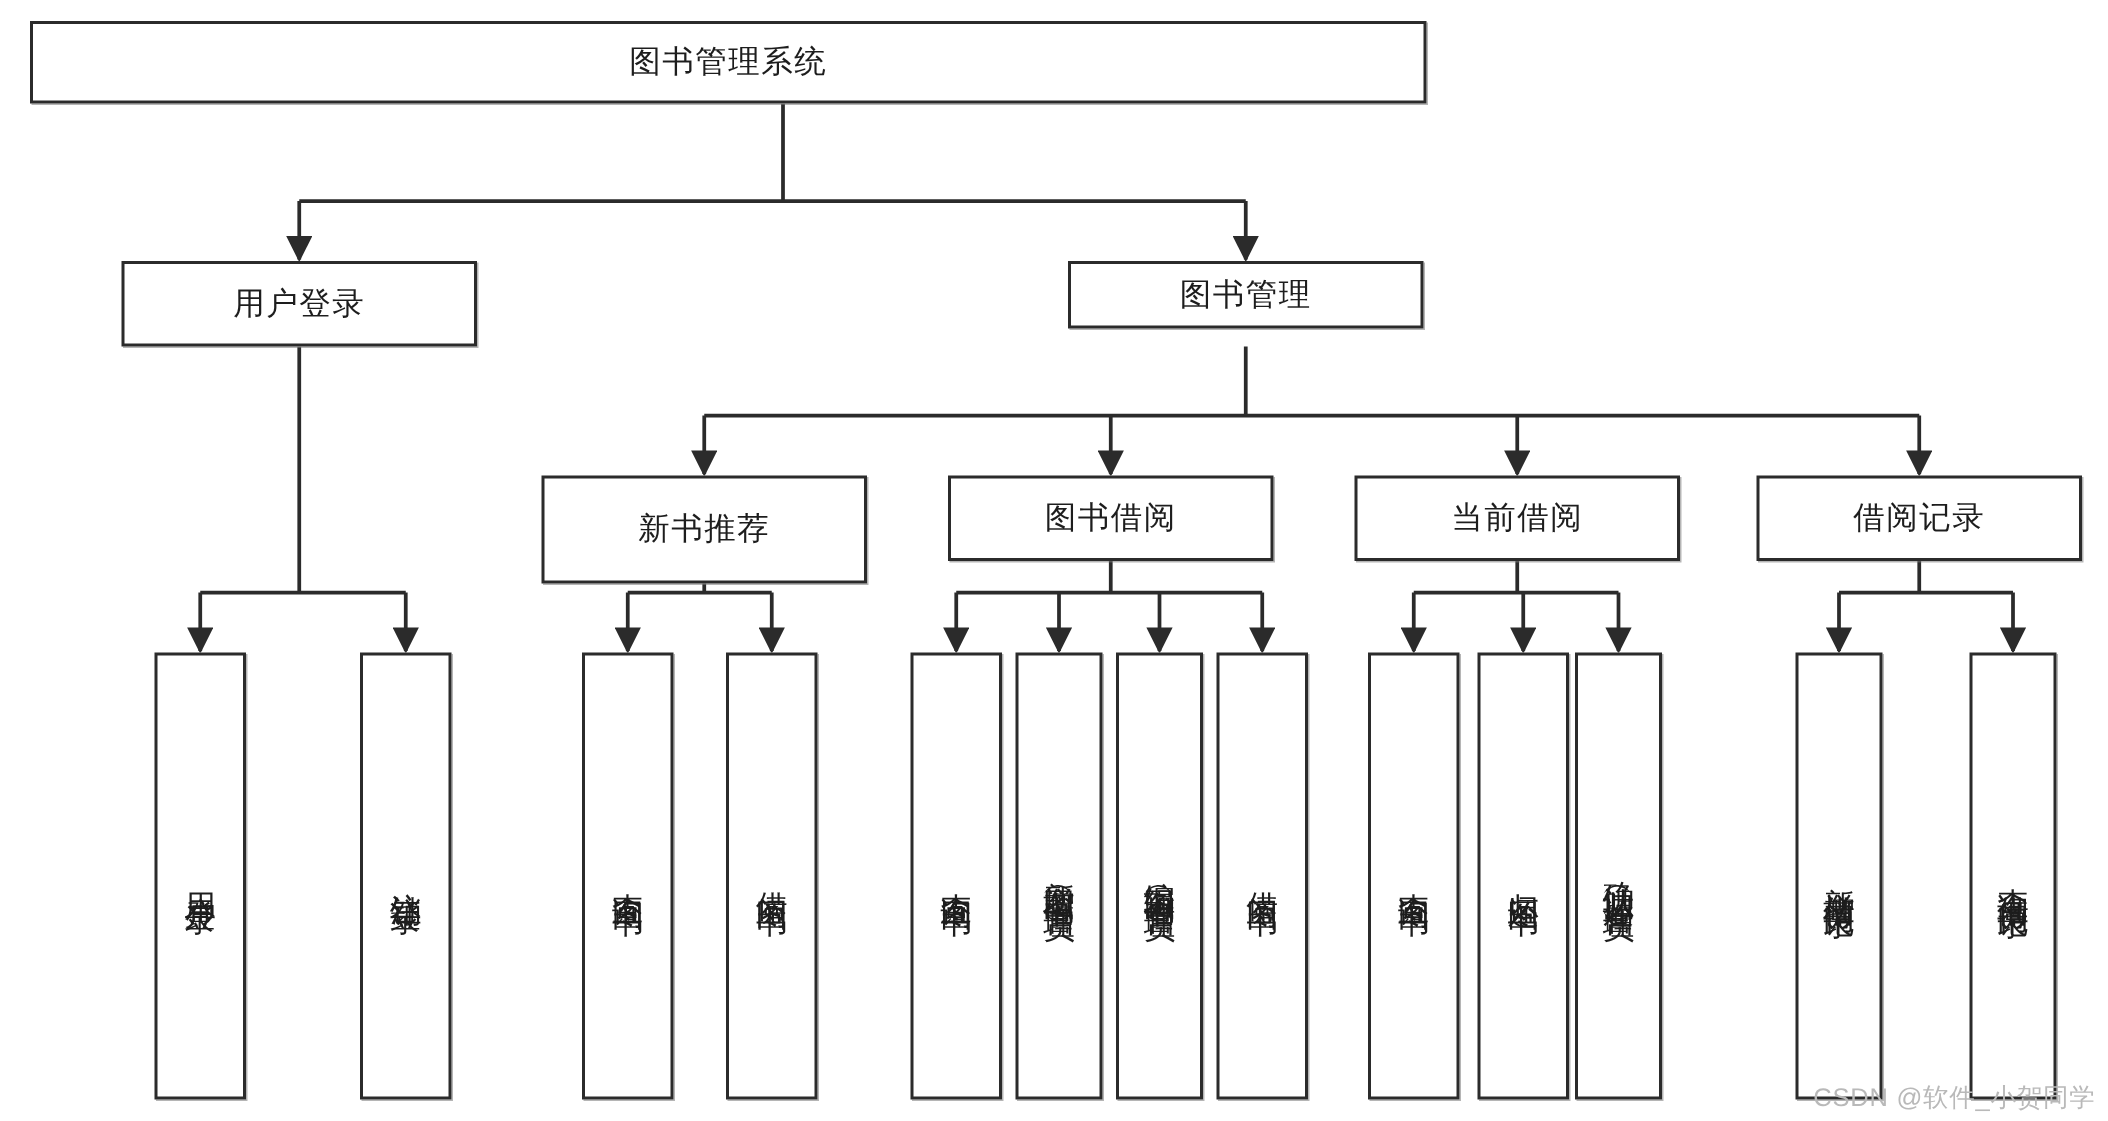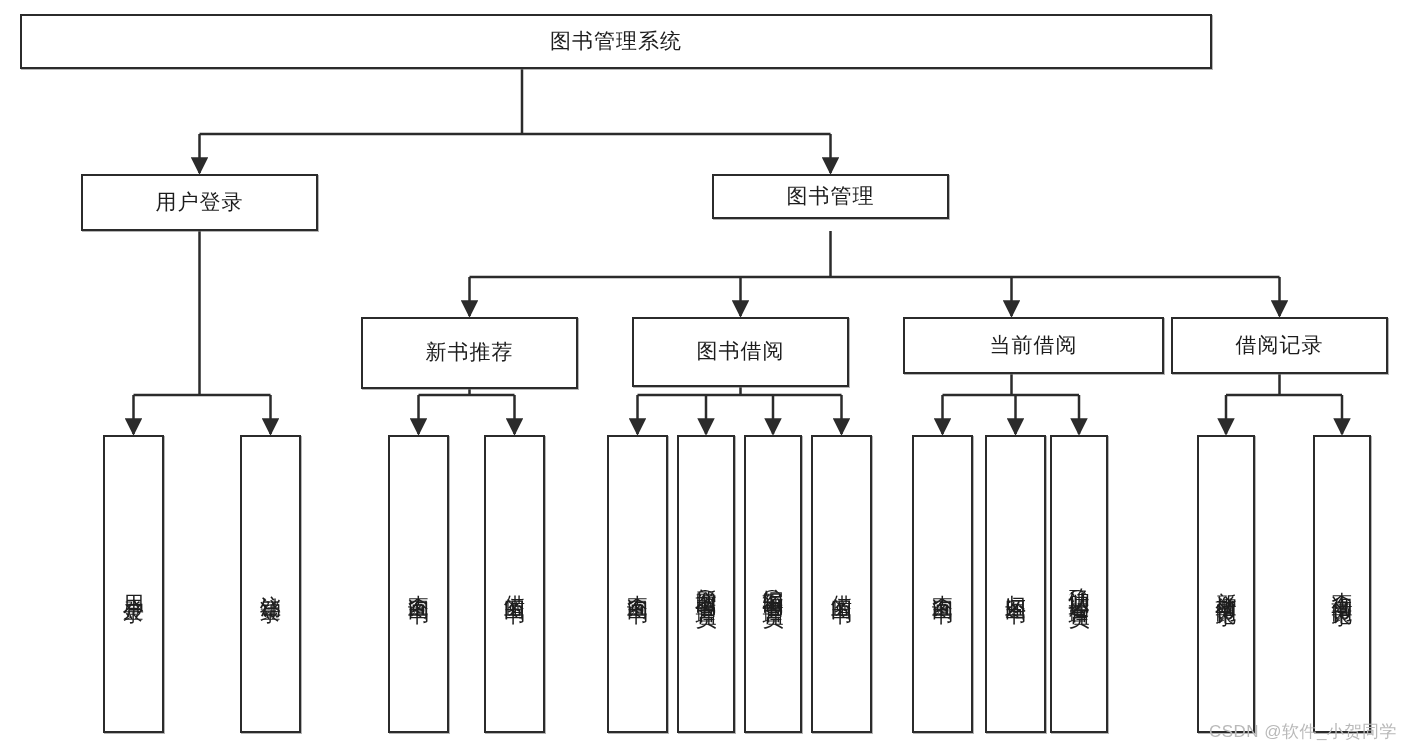--- a/index.html
+++ b/index.html
@@ -112,38 +112,38 @@
         <line x1="942.5" y1="395" x2="942.5" y2="434" marker-end="url(#arrowhead)"></line>
         <line x1="1015.5" y1="395" x2="1015.5" y2="434" marker-end="url(#arrowhead)"></line>
         <line x1="1079" y1="395" x2="1079" y2="434" marker-end="url(#arrowhead)"></line>
         <line x1="1279.5" y1="374" x2="1279.5" y2="395"></line>
         <line x1="1226" y1="395" x2="1342" y2="395"></line>
         <line x1="1226" y1="395" x2="1226" y2="434" marker-end="url(#arrowhead)"></line>
         <line x1="1342" y1="395" x2="1342" y2="434" marker-end="url(#arrowhead)"></line>
       </g>
   </svg>
 
-  <div class="node horiz" id="n-root" style="left: 20px; top: 14px; width: 1192px; height: 55px;">
+  <div class="node horiz" id="n-root" style="left: 20px; top: 14px; width: 931px; height: 55px;">
     <span class="node-label">图书管理系统</span>
   </div>
 
   <div class="node horiz" id="n-user_login" style="left: 81px; top: 174px; width: 237px; height: 57px;">
     <span class="node-label">用户登录</span>
   </div>
   <div class="node horiz" id="n-book_manage" style="left: 712px; top: 174px; width: 237px; height: 45px;">
     <span class="node-label">图书管理</span>
   </div>
 
   <div class="node horiz" id="n-new_book_rec" style="left: 361px; top: 317px; width: 217px; height: 72px;">
     <span class="node-label">新书推荐</span>
   </div>
-  <div class="node horiz" id="n-book_borrow" style="left: 632px; top: 317px; width: 217px; height: 70px;">
+  <div class="node horiz" id="n-book_borrow" style="left: 632px; top: 317px; width: 217px; height: 57px;">
     <span class="node-label">图书借阅</span>
   </div>
-  <div class="node horiz" id="n-current_borrow" style="left: 903px; top: 317px; width: 261px; height: 57px;">
+  <div class="node horiz" id="n-current_borrow" style="left: 903px; top: 317px; width: 217px; height: 57px;">
     <span class="node-label">当前借阅</span>
   </div>
   <div class="node horiz" id="n-borrow_record" style="left: 1171px; top: 317px; width: 217px; height: 57px;">
     <span class="node-label">借阅记录</span>
   </div>
 
   <div class="node vert" id="n-leaf_user_login" style="left: 103px; top: 435px; width: 61px; height: 298px;">
     <span class="node-label">用户登录</span>
   </div>
   <div class="node vert" id="n-leaf_logout" style="left: 240px; top: 435px; width: 61px; height: 298px;">

